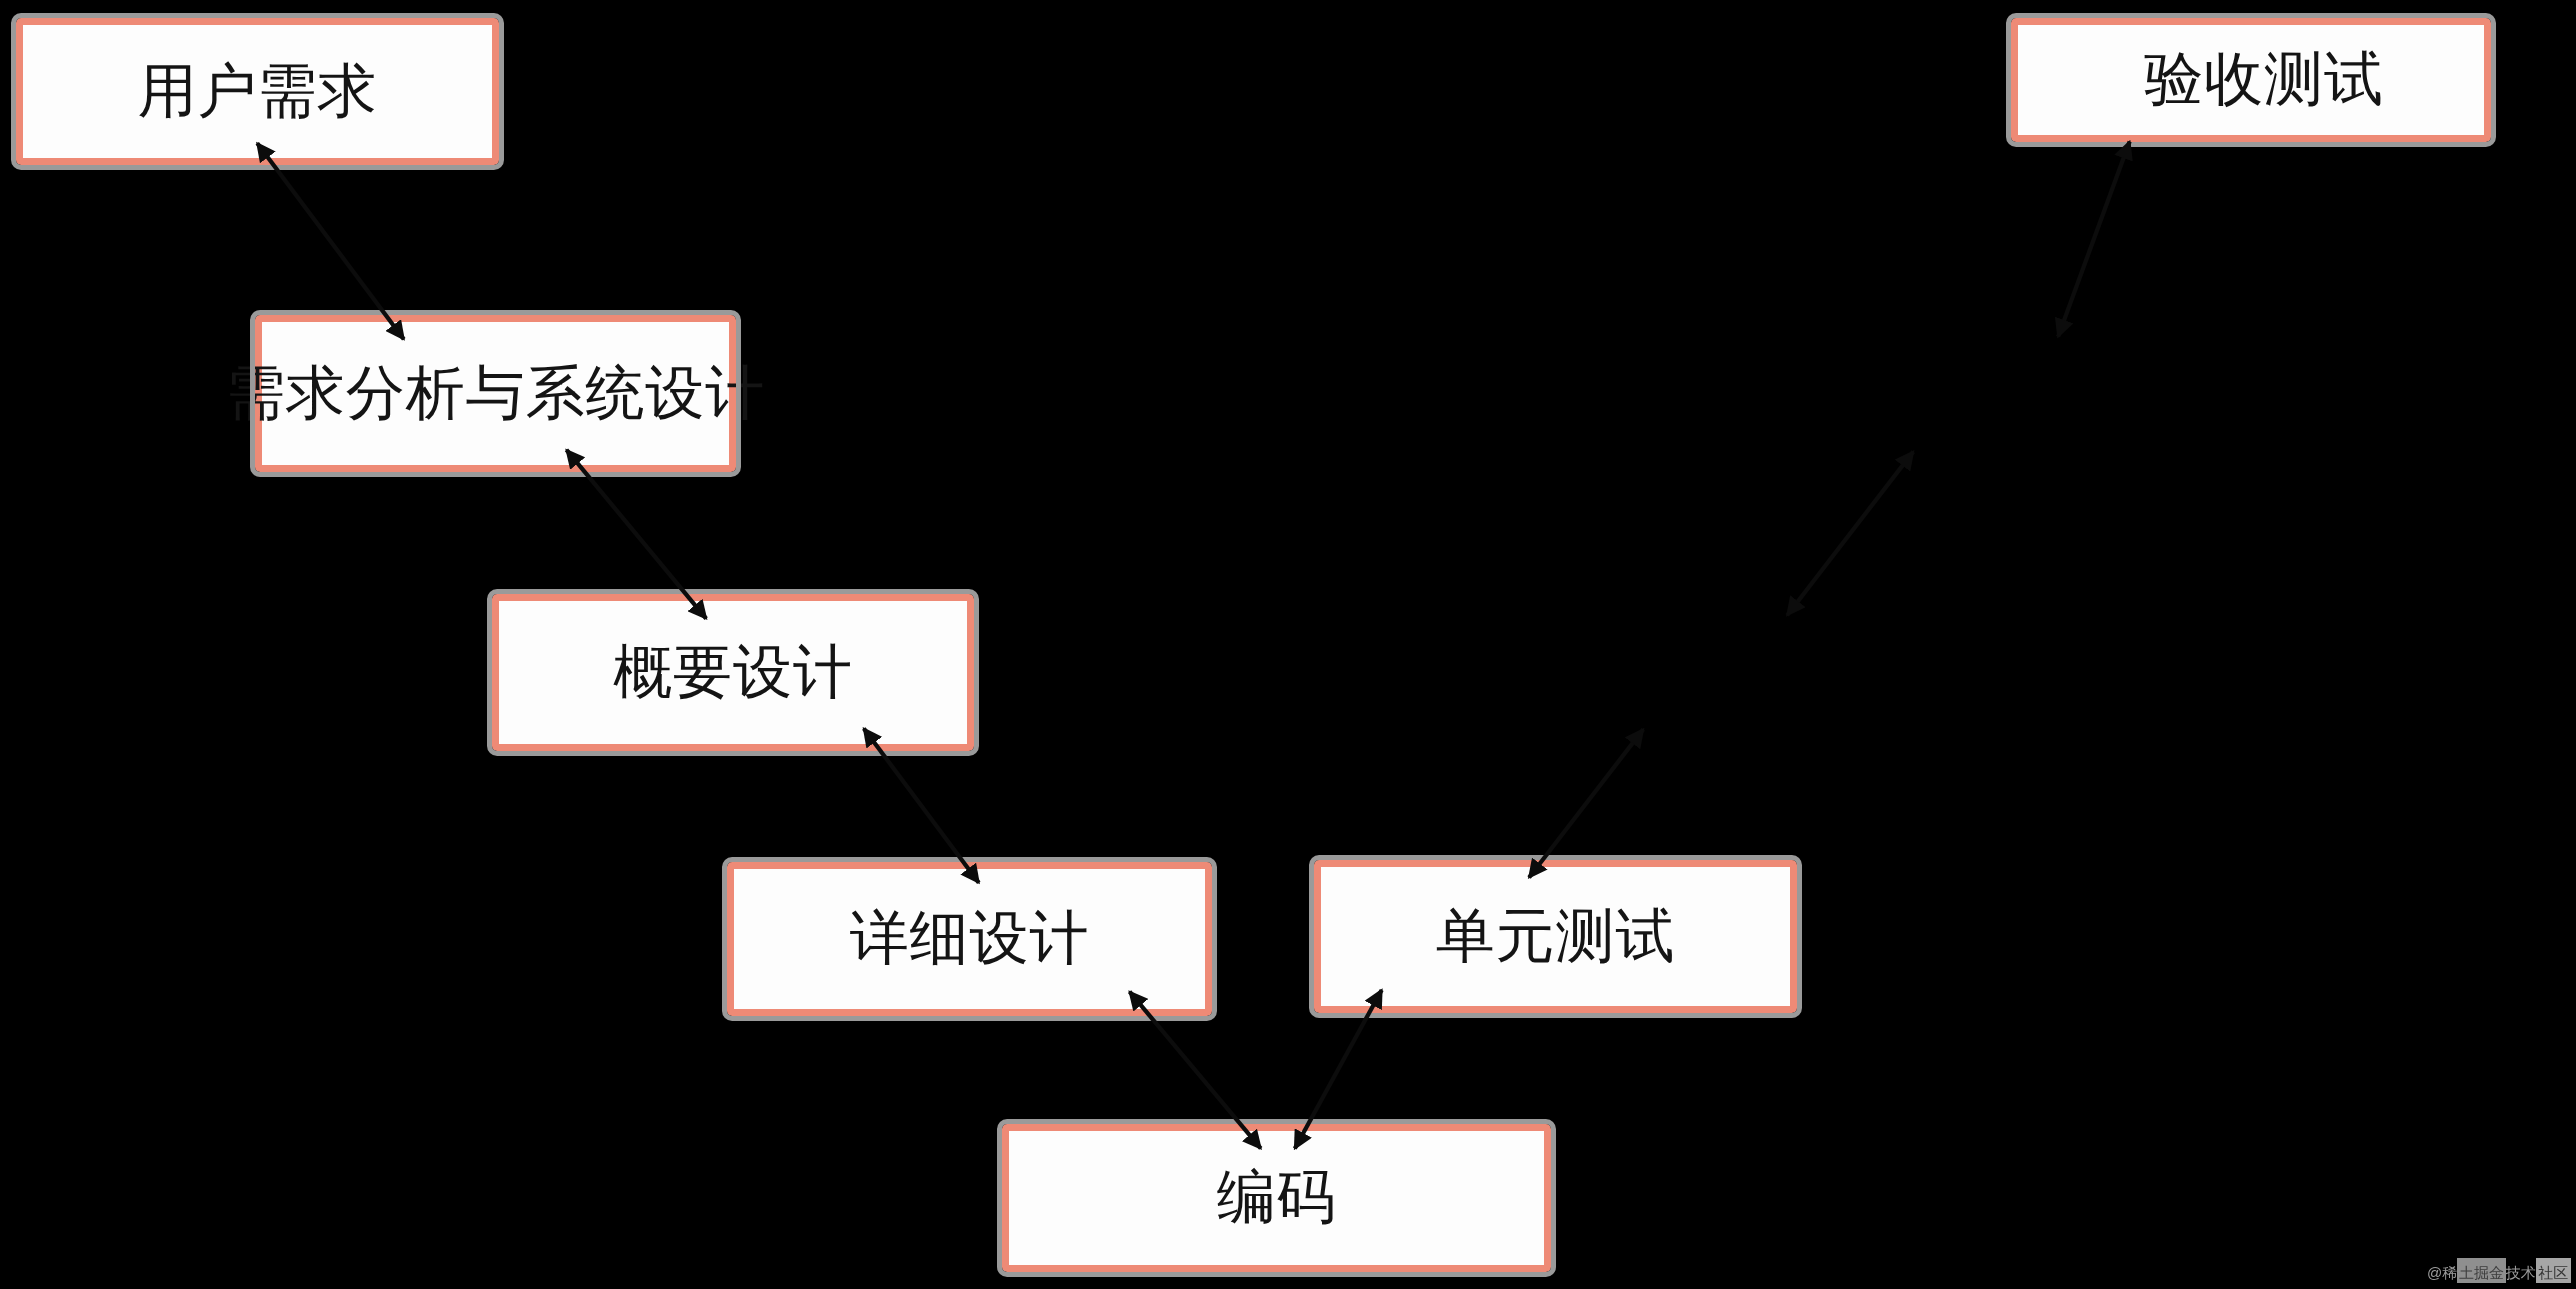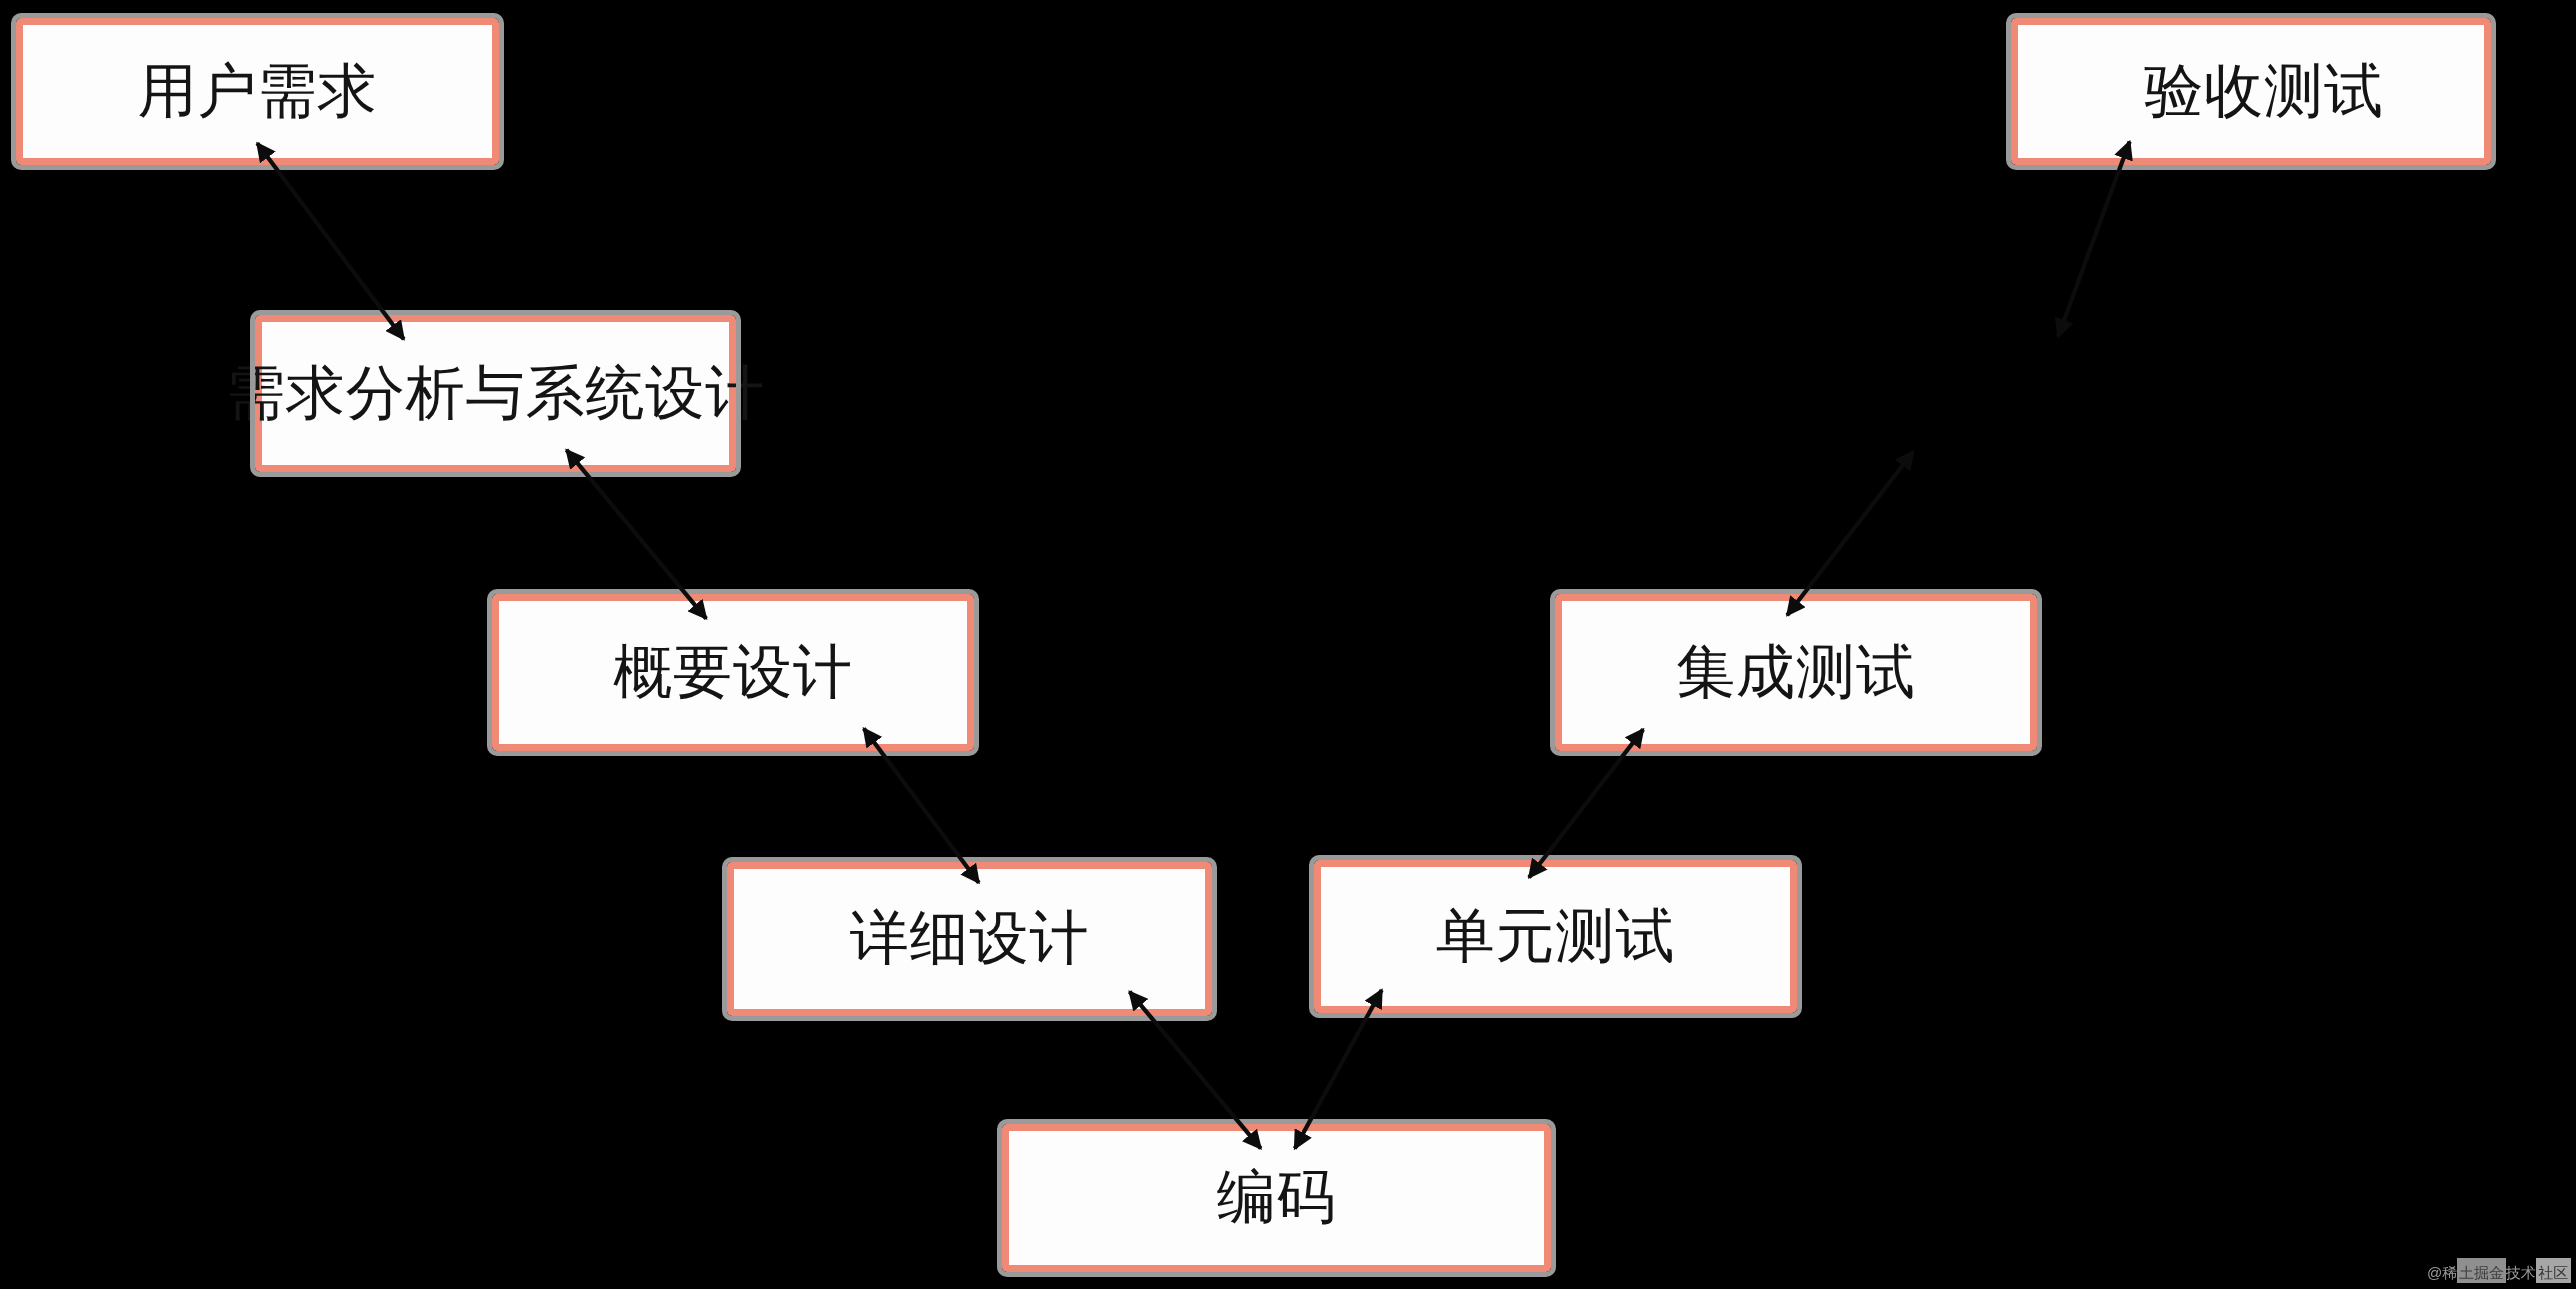--- a/index.html
+++ b/index.html
@@ -34,21 +34,21 @@
     white-space: nowrap;
   }
   .n1 { left: 16px;   top: 18px;   width: 483px; height: 147px; }
   .n2 { left: 255px;  top: 315px;  width: 481px; height: 157px; }
   .n3 { left: 492px;  top: 594px;  width: 482px; height: 157px; }
   .n4 { left: 727px;  top: 862px; width: 485px; height: 154px; }
   .n5 { left: 1002px; top: 1124px; width: 549px; height: 148px; }
   .n6 { left: 1314px; top: 860px; width: 483px; height: 153px; }
   .n7 { left: 1555px; top: 594px;  width: 482px; height: 157px; }
   .n8 { left: 1794px; top: 317px;  width: 480px; height: 157px; }
-  .n9 { left: 2011px; top: 18px;   width: 480px; height: 147px; padding-left: 26px; }
+  .n9 { left: 2011px; top: 18px;   width: 480px; height: 124px; padding-left: 26px; }
 
   
   #arrows {
     position: absolute;
     left: 0; top: 0;
     width: 2576px;
     height: 1290px;
     pointer-events: none;
     z-index: 5;
   }
@@ -83,23 +83,20 @@
   </div>
   <div class="node n4">
     <span class="label">详细设计</span>
   </div>
   <div class="node n5">
     <span class="label">编码</span>
   </div>
   <div class="node n6">
     <span class="label">单元测试</span>
   </div>
-  <div class="node n7">
-    <span class="label">集成测试</span>
-  </div>
   <div class="node n9">
     <span class="label">验收测试</span>
   </div>
 
   <svg id="arrows" viewBox="0 0 3024 1514" xmlns="http://www.w3.org/2000/svg">
     <defs>
       <marker id="ah" viewBox="0 0 10 10" refX="9" refY="5" markerWidth="4.6" markerHeight="4.6" orient="auto-start-reverse" markerUnits="strokeWidth">
         <path d="M0,0 L10,5 L0,10 z" fill="#0c0c0c"></path>
       </marker>
     </defs>

